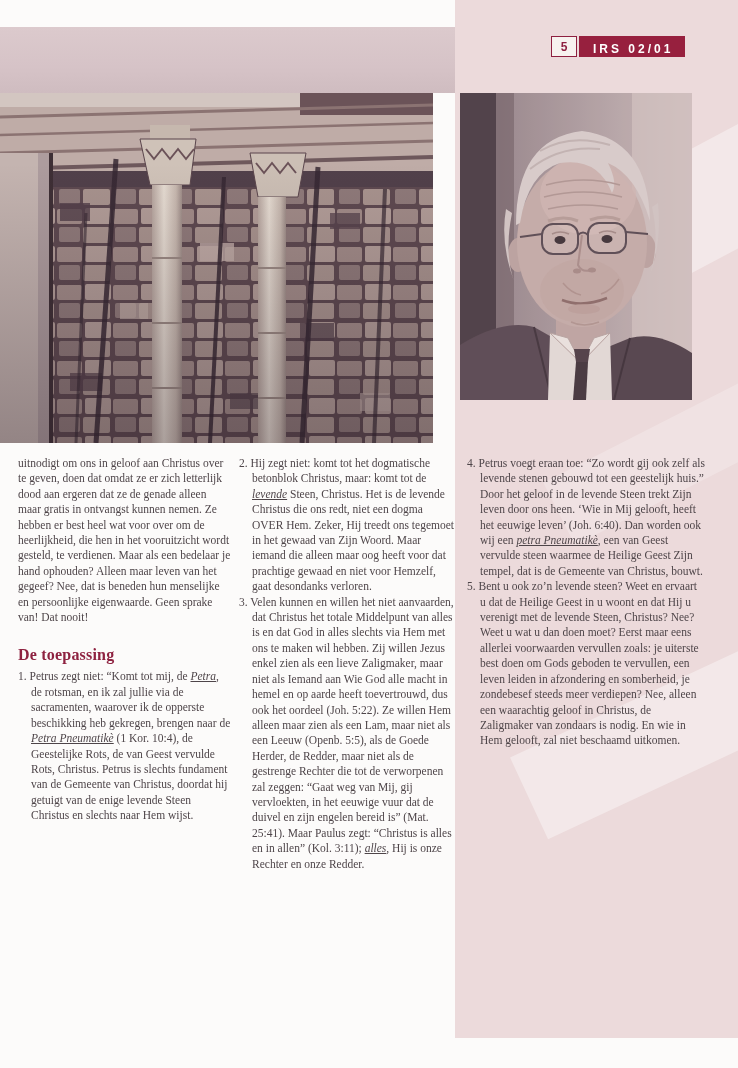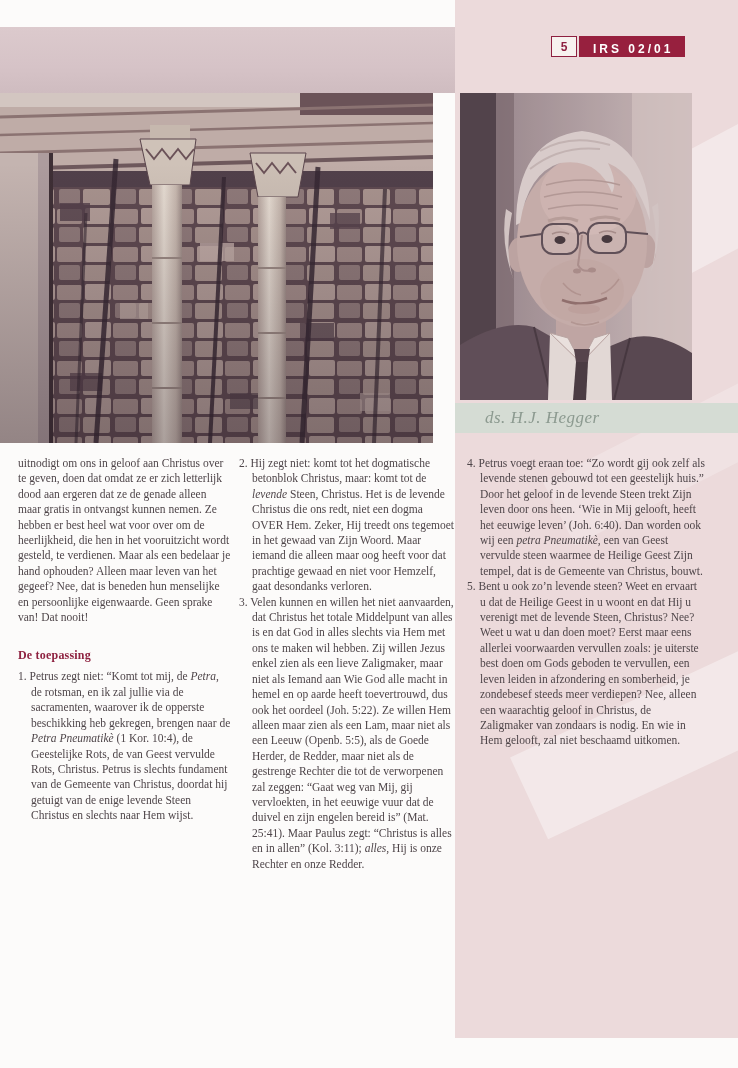--- a/index.html
+++ b/index.html
@@ -30,26 +30,26 @@
     display:flex;align-items:center;}
   .caption-bar span{margin-left:30px;font-style:italic;font-size:17px;color:#8c9a90;letter-spacing:.5px;}
   
   .col{position:absolute;top:456px;font-size:11.5px;line-height:15.4px;color:#4e4549;
     text-align:left;}
   .col1{left:18px;width:213px;}
   .col2{left:239px;width:217px;}
   .col3{left:467px;width:238px;}
   .col p{margin:0;}
   .intro{margin:0;}
-  h2.section{font-size:12px;line-height:16px;color:#8e2240;margin:22px 0 6px 0;
+  h2.section{font-size:16px;line-height:16px;color:#8e2240;margin:22px 0 6px 0;
     font-weight:bold;letter-spacing:.2px;}
   .lead{text-indent:26px;}
   .item{padding-left:13px;text-indent:-13px;margin-top:17px;}
   .item .num{color:#4e4549;}
-  em{font-style:italic;}
+  em{font-style:italic;text-decoration:underline;}
   
 </style>
 </head>
 <body>
 
 <div class="page">
 
   <div class="side-band">
     <div class="hl hl1"></div>
     <div class="hl hl3"></div>
@@ -209,23 +209,20 @@
     </g>
     <g>
       <path d="M103 190 Q111 200 121 202 M159 186 Q151 198 141 201" stroke="#b2958f" stroke-width="1.5" fill="none"></path>
       <path d="M102 207 Q122 215 147 205" stroke="#8c6b68" stroke-width="2.5" fill="none"></path>
       <ellipse cx="124" cy="216" rx="16" ry="5" fill="#bd9f9a" opacity="0.7"></ellipse>
       <path d="M111 229 Q124 235 139 229" stroke="#b39892" stroke-width="1.5" fill="none"></path>
     </g>
     <rect width="232" height="307" fill="#b08f93" opacity="0.12"></rect>
   </svg>
 
-  <div class="caption-bar">
-    <span>ds. H.J. Hegger</span>
-  </div>
 
   <div class="col col1">
     <p class="intro">uitnodigt om ons in geloof aan Christus over te geven, doen dat omdat ze er zich letterlijk dood aan ergeren dat ze de genade alleen maar gratis in ontvangst kunnen nemen. Ze hebben er best heel wat voor over om de heerlijkheid, die hen in het vooruitzicht wordt gesteld, te verdienen. Maar als een bedelaar je hand ophouden? Alleen maar leven van het gegeef? Nee, dat is beneden hun menselijke en persoonlijke eigenwaarde. Geen sprake van! Dat nooit!</p>
     <h2 class="section">De toepassing</h2>
     <p class="item"><span class="num">1.</span> <span>Petrus zegt niet: “Komt tot mij, de <em>Petra</em>, de rotsman, en ik zal jullie via de sacramenten, waarover ik de opperste beschikking heb gekregen, brengen naar de <em>Petra Pneumatikè</em> (1 Kor. 10:4), de Geestelijke Rots, de van Geest vervulde Rots, Christus. Petrus is slechts fundament van de Gemeente van Christus, doordat hij getuigt van de enige levende Steen Christus en slechts naar Hem wijst.</span></p>
   </div>
 
   <div class="col col2">
     <p class="item" style="margin-top:0"><span class="num">2.</span> <span>Hij zegt niet: komt tot het dogmatische betonblok Christus, maar: komt tot de <em>levende</em> Steen, Christus. Het is de levende Christus die ons redt, niet een dogma OVER Hem. Zeker, Hij treedt ons tegemoet in het gewaad van Zijn Woord. Maar iemand die alleen maar oog heeft voor dat prachtige gewaad en niet voor Hemzelf, gaat desondanks verloren.</span></p>
     <p class="item"><span class="num">3.</span> <span>Velen kunnen en willen het niet aanvaarden, dat Christus het totale Middelpunt van alles is en dat God in alles slechts via Hem met ons te maken wil hebben. Zij willen Jezus enkel zien als een lieve Zaligmaker, maar niet als Iemand aan Wie God alle macht in hemel en op aarde heeft toevertrouwd, dus ook het oordeel (Joh. 5:22). Ze willen Hem alleen maar zien als een Lam, maar niet als een Leeuw (Openb. 5:5), als de Goede Herder, de Redder, maar niet als de gestrenge Rechter die tot de verworpenen zal zeggen: “Gaat weg van Mij, gij vervloekten, in het eeuwige vuur dat de duivel en zijn engelen bereid is” (Mat. 25:41). Maar Paulus zegt: “Christus is alles en in allen” (Kol. 3:11); <em>alles</em>, Hij is onze Rechter en onze Redder.</span></p>

